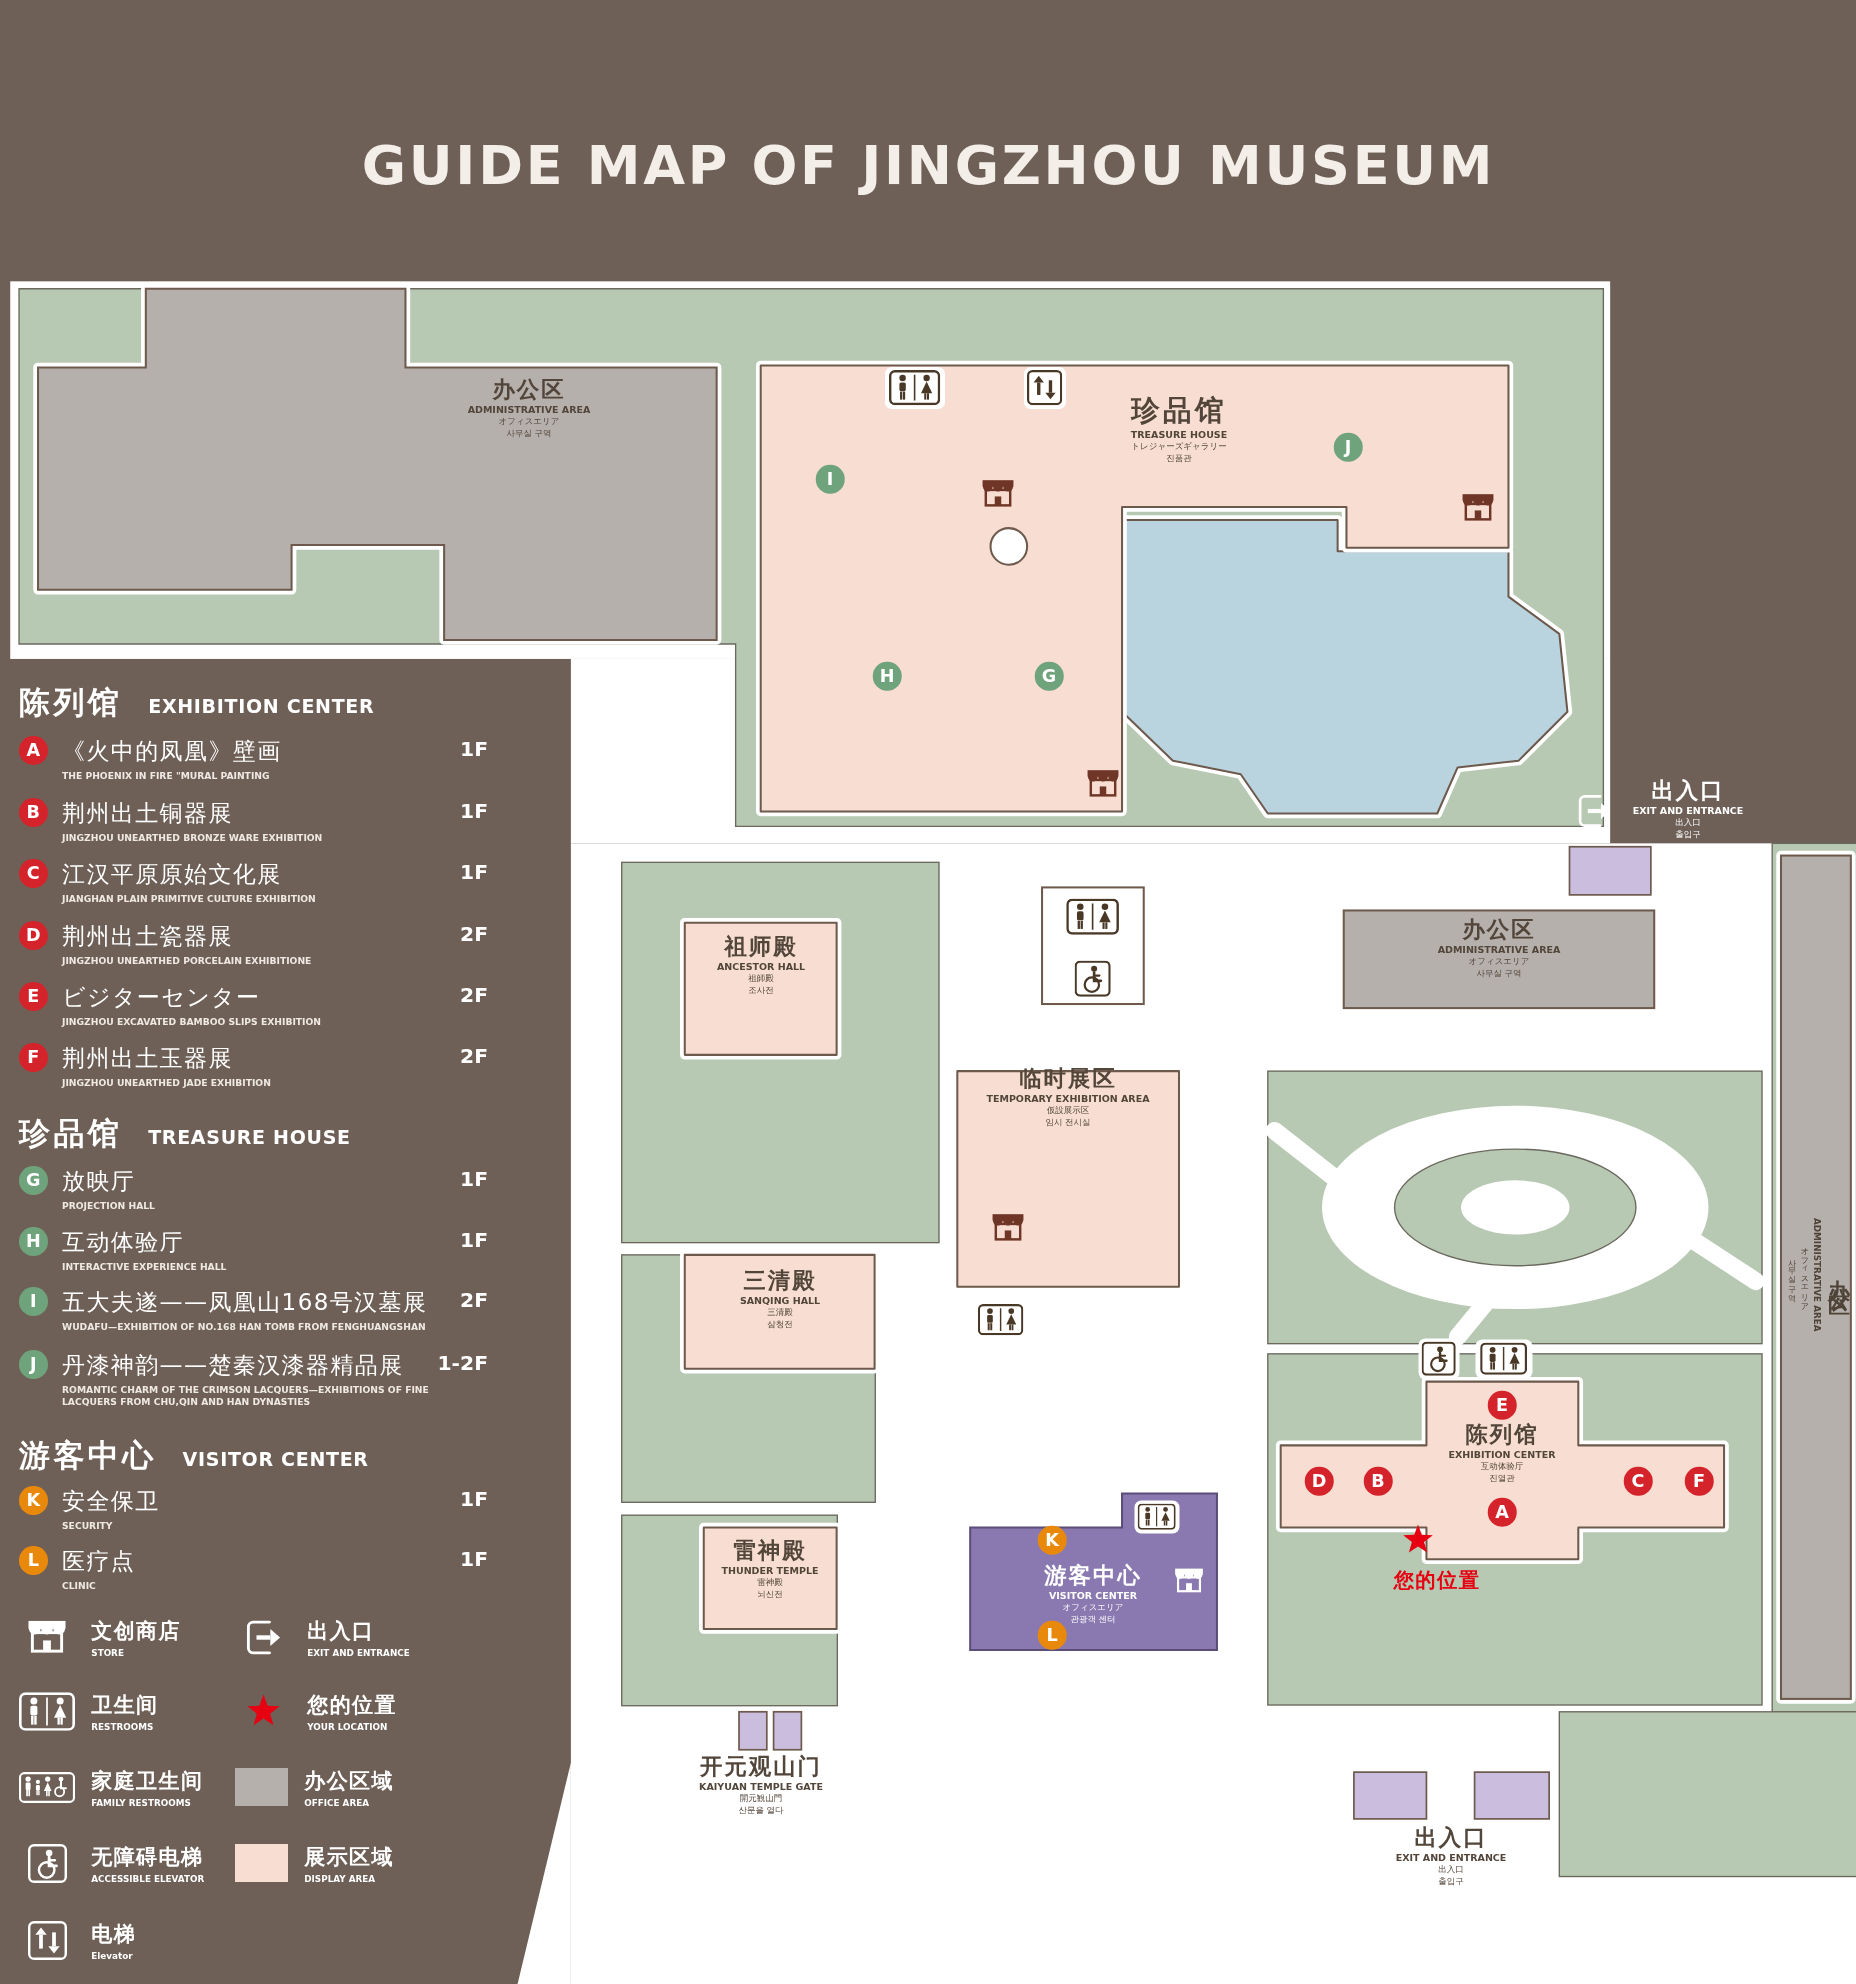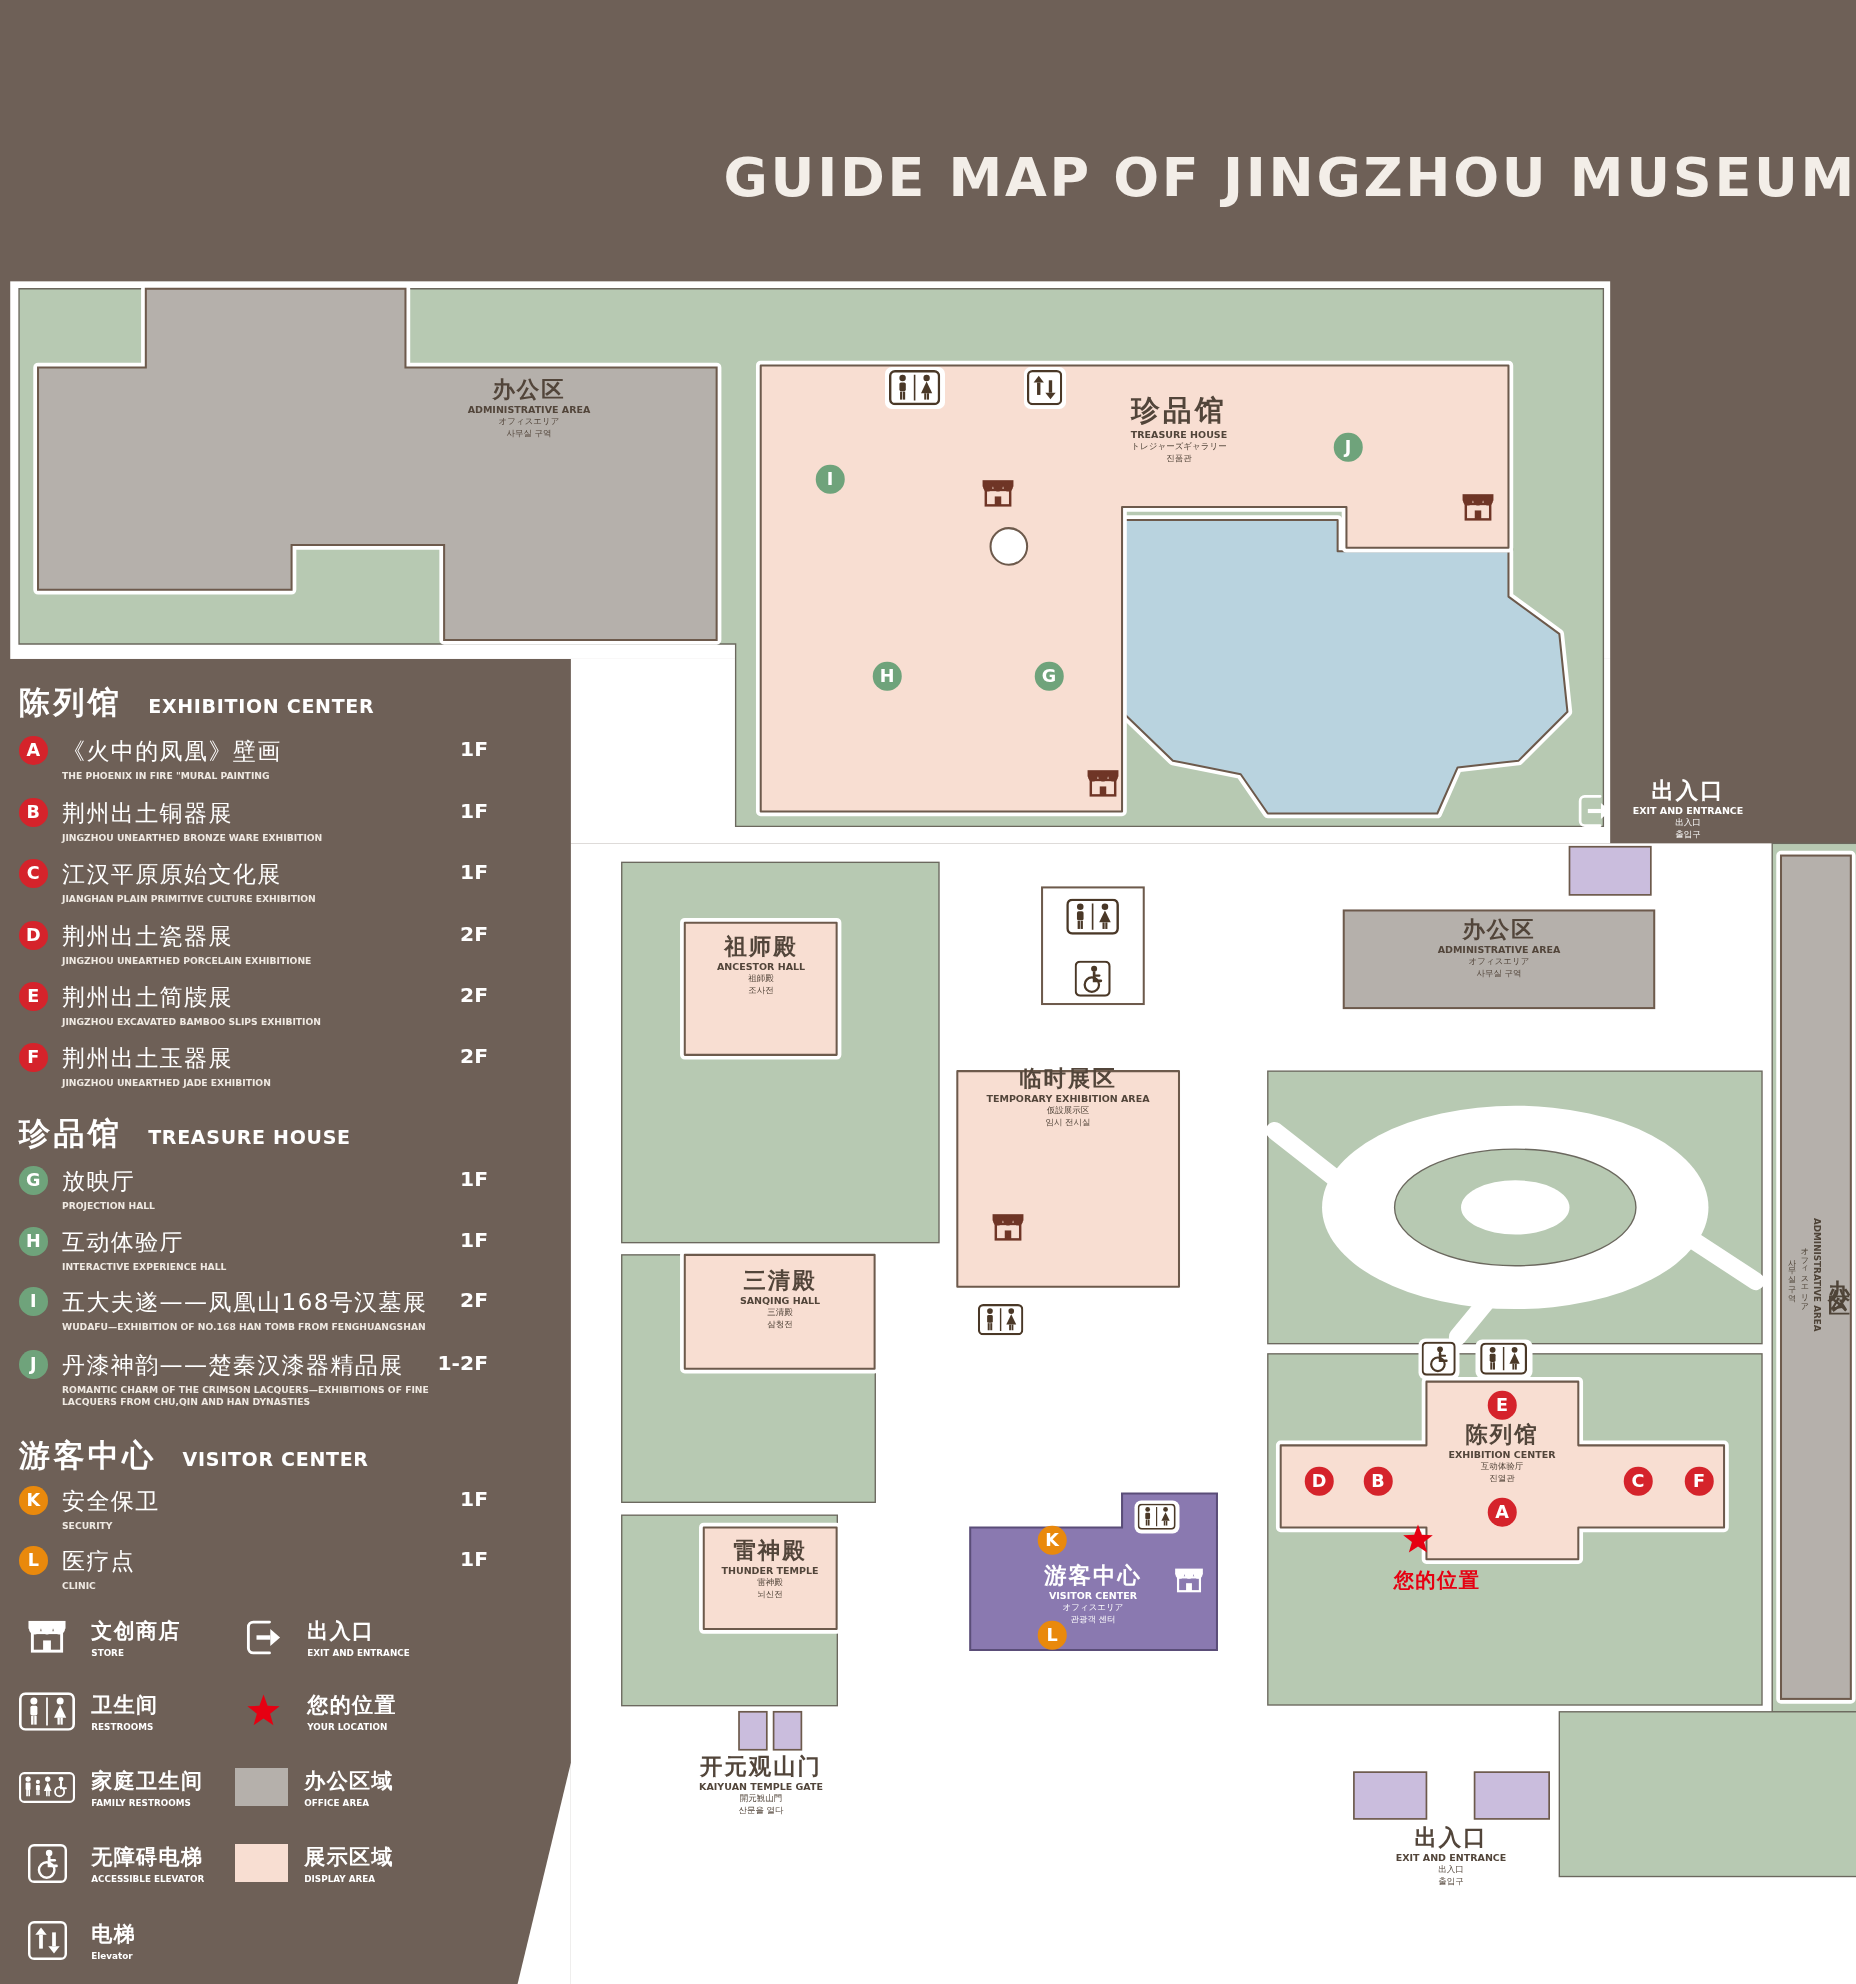--- a/index.html
+++ b/index.html
@@ -2,21 +2,21 @@
 <html style="--background: #6e6057; --green: #b7c9b2; --display-area: #f8ded2; --office-area: #b5b0ab; --visitor-center: #8a79b0; --entrance: #cabddd; --pond: #b9d3df; --marker-red: #d5232b; --marker-green: #6fa37b; --marker-orange: #e9890c; --store-icon: #6f3526; --location-red: #e60012;font-size:11px"><head>
 <meta charset="utf-8">
 <style>
 *{box-sizing:border-box}
 html,body{margin:0;padding:0}
 body{background:var(--background,#6e6057)}
 .page{position:relative;width:1857px;height:1985px;overflow:hidden;background:var(--background,#6e6057);
   font-family:"DejaVu Sans","Liberation Sans",sans-serif;}
 
 .title-zh{position:absolute;left:0;right:0;top:5.4px;text-align:center;color:#fff;font-size:107px;font-weight:bold;letter-spacing:6.8px}
-.title-en{position:absolute;left:0;right:0;top:146px;text-align:right;color:#f3eee8;font-size:54px;font-weight:bold;letter-spacing:2.7px}
+.title-en{position:absolute;left:0;right:0;top:134px;text-align:center;color:#f3eee8;font-size:54px;font-weight:bold;letter-spacing:2.7px}
 
 svg.map{position:absolute;left:0;top:0}
 .s-white{fill:#ffffff}
 .s-green{fill:var(--green,#b7c9b2);stroke:#6b685e;stroke-width:2}
 .halo{fill:#fff;stroke:#fff;stroke-width:14;stroke-linejoin:round}
 .s-pink{fill:var(--display-area,#f8ded2);stroke:#6d5a4c;stroke-width:3;stroke-linejoin:round}
 .s-gray{fill:var(--office-area,#b5b0ab);stroke:#6d5a4c;stroke-width:3}
 .s-purple{fill:var(--visitor-center,#8a79b0);stroke:#5a4d78;stroke-width:3}
 .s-lav{fill:var(--entrance,#cabddd);stroke:#6d5a4c;stroke-width:2.5}
 .s-pond{fill:var(--pond,#b9d3df);stroke:#6d5a4c;stroke-width:3;stroke-linejoin:round}
@@ -404,21 +404,21 @@
     <div class="lg-floor">1F</div>
   </div>
   <div class="lg-item" style="top:921px">
     <div class="lg-dot m-red">D</div>
     <div class="lg-zh">荆州出土瓷器展</div>
     <div class="lg-en">JINGZHOU UNEARTHED PORCELAIN EXHIBITIONE</div>
     <div class="lg-floor">2F</div>
   </div>
   <div class="lg-item" style="top:982px">
     <div class="lg-dot m-red">E</div>
-    <div class="lg-zh">荆州出土简牍展</div>
+    <div class="lg-zh">ビジターセンター</div>
     <div class="lg-en">JINGZHOU EXCAVATED BAMBOO SLIPS EXHIBITION</div>
     <div class="lg-floor">2F</div>
   </div>
   <div class="lg-item" style="top:1043px">
     <div class="lg-dot m-red">F</div>
     <div class="lg-zh">荆州出土玉器展</div>
     <div class="lg-en">JINGZHOU UNEARTHED JADE EXHIBITION</div>
     <div class="lg-floor">2F</div>
   </div>
 

